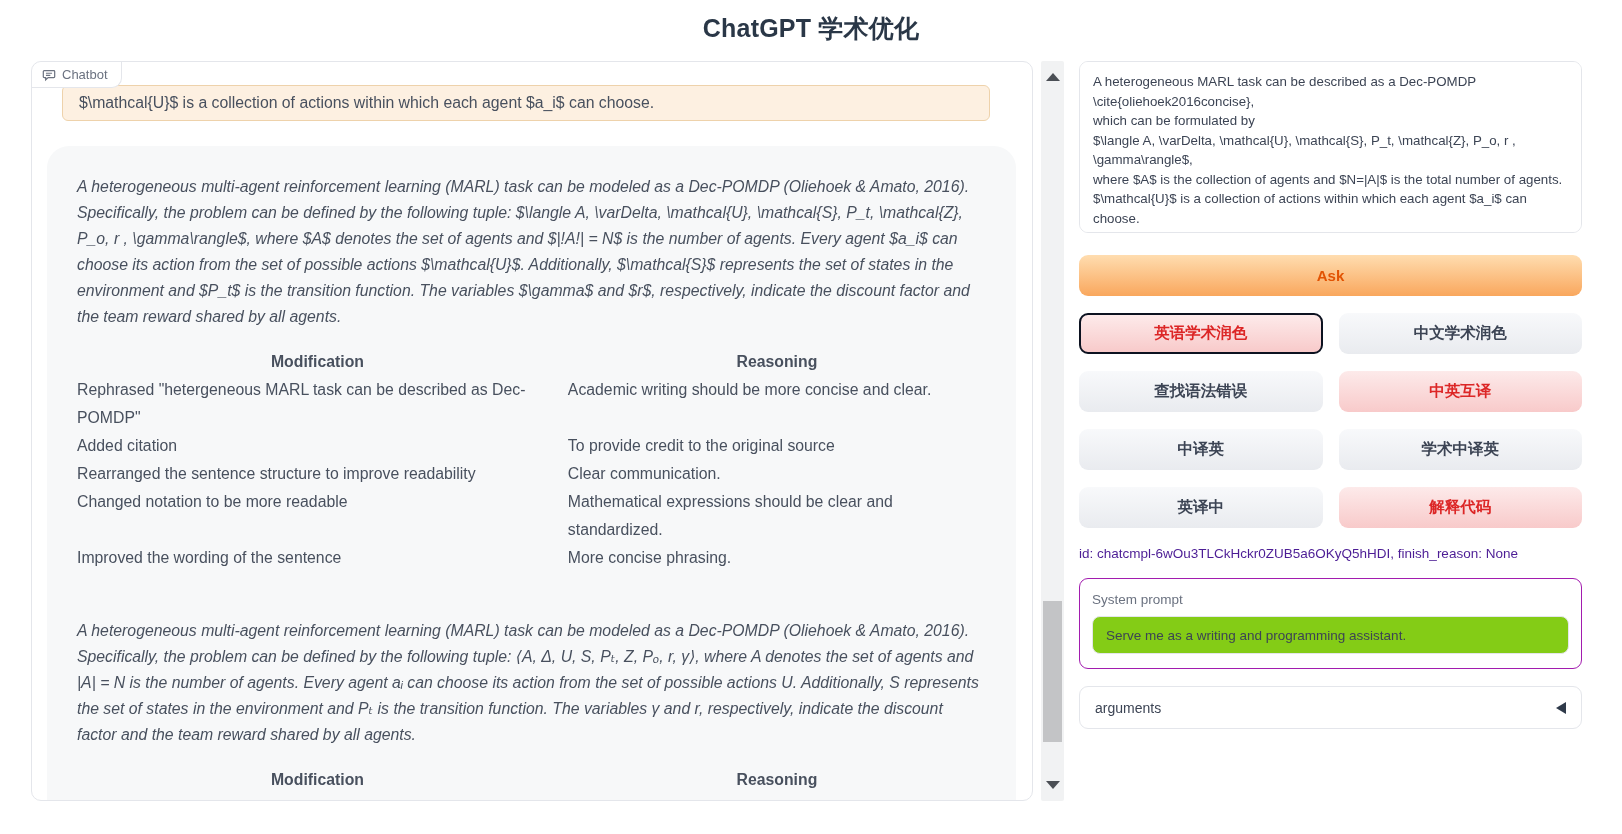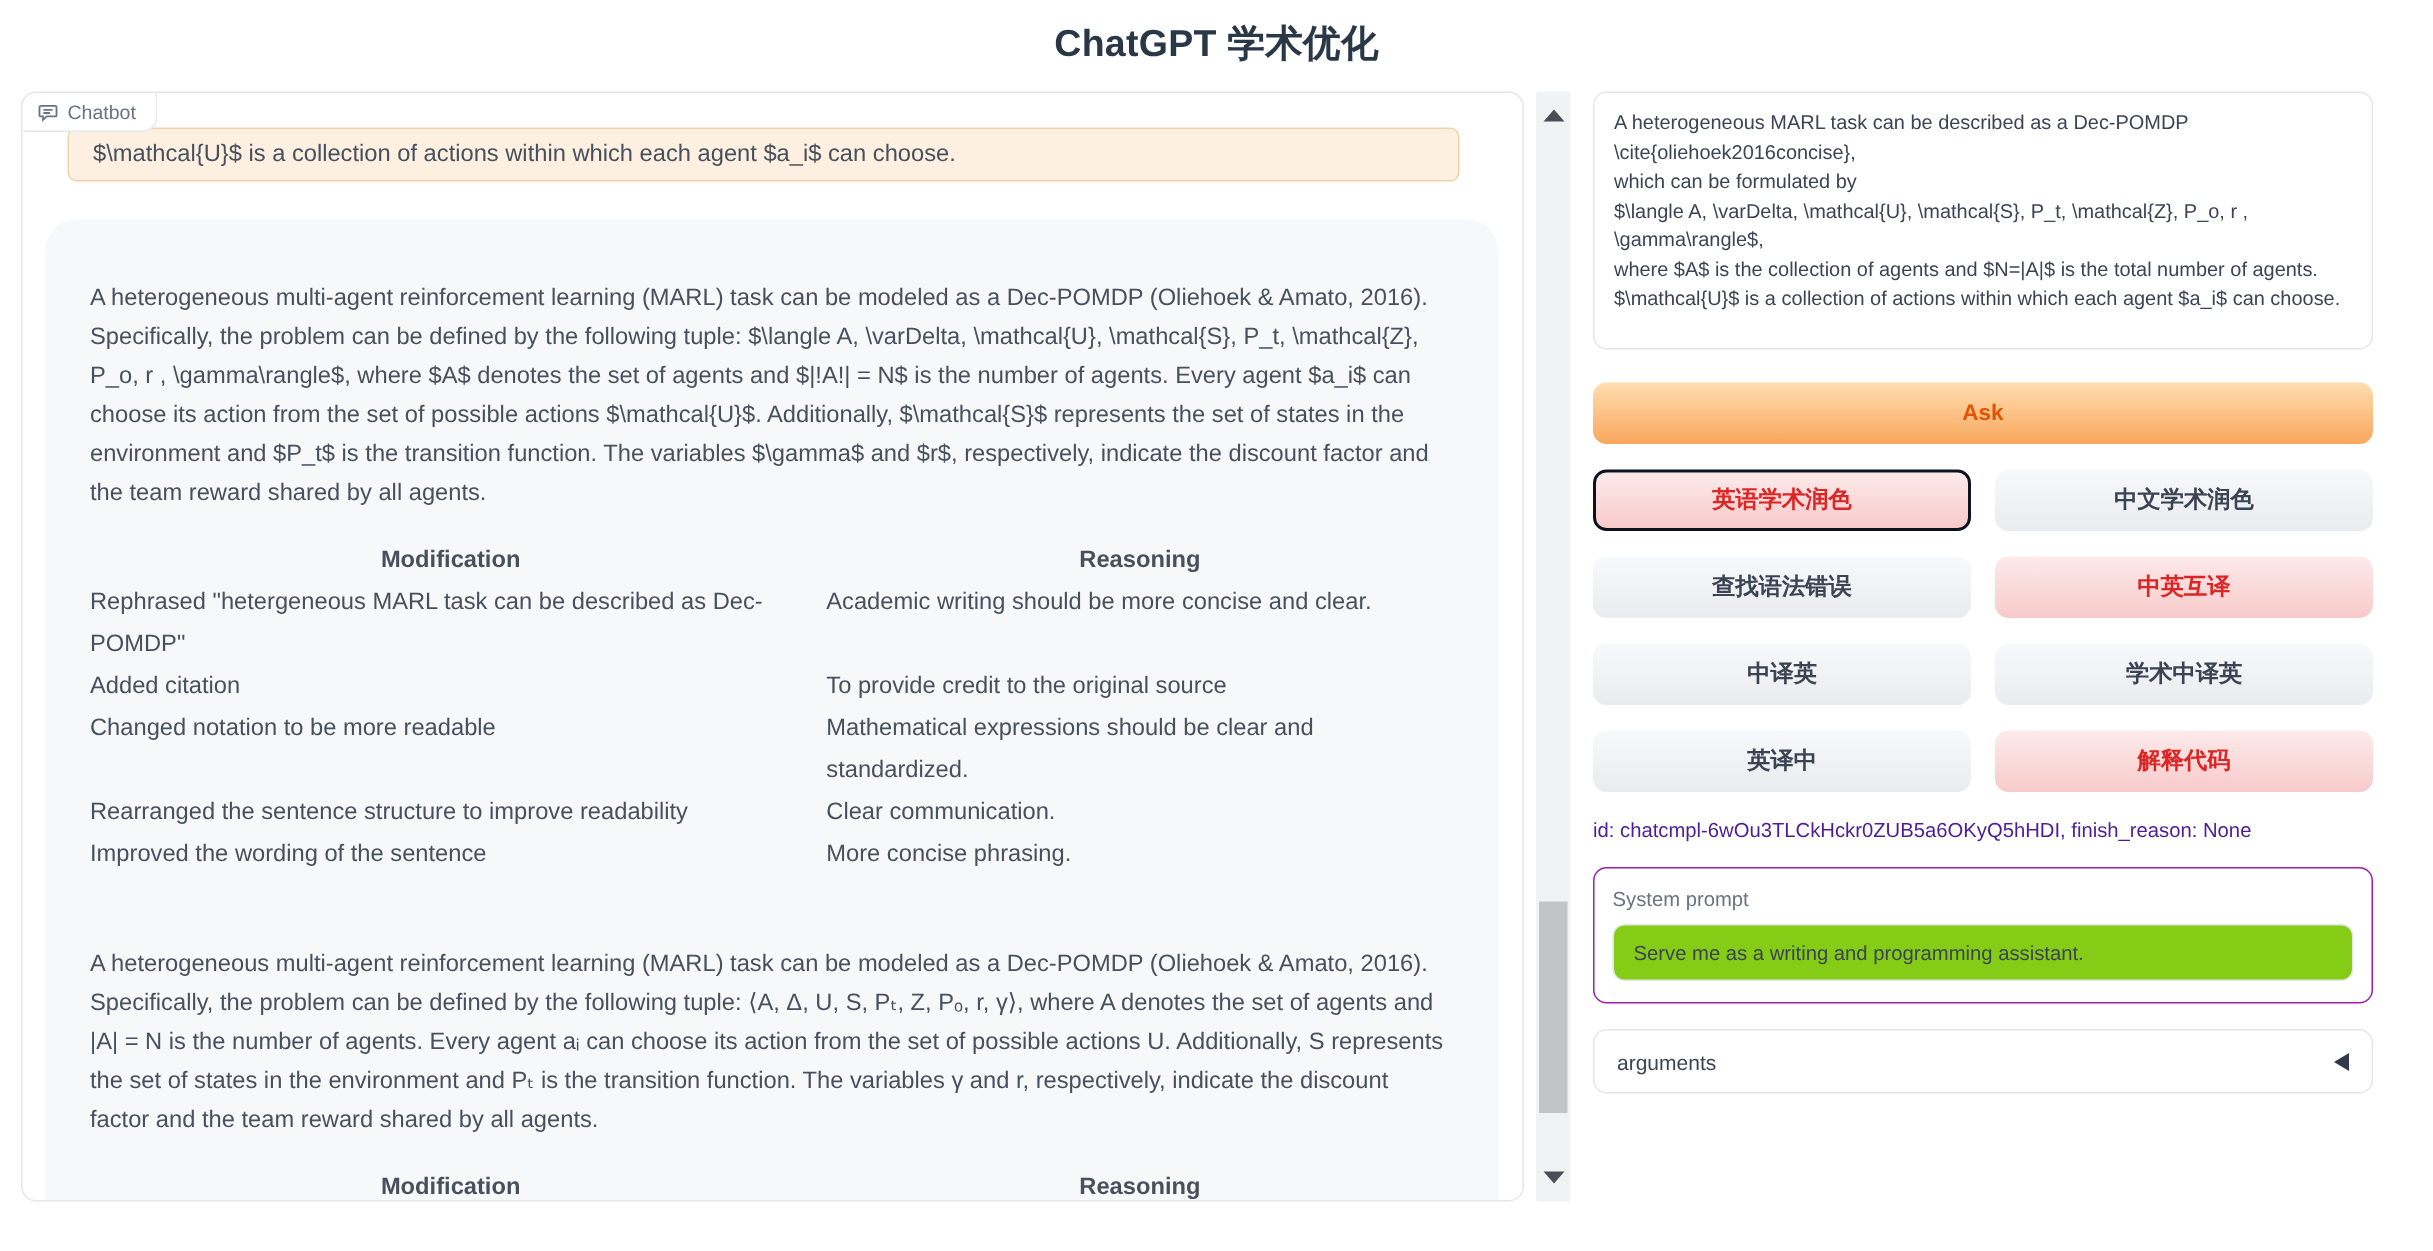--- a/index.html
+++ b/index.html
@@ -1,36 +1,36 @@
 <!DOCTYPE html>
 <html><head>
 <meta charset="utf-8">
 <style>
   * { margin:0; padding:0; box-sizing:border-box; }
   html,body { width:1622px; height:834px; background:#ffffff; overflow:hidden;
     font-family:"Liberation Sans","DejaVu Sans",sans-serif; }
   .page-title { text-align:center; font-size:25px; font-weight:bold; color:#2a3747;
     margin:12px 0 16px; letter-spacing:.2px; }
-  .main { display:flex; padding:0 40px 0 14px; align-items:flex-start; }
+  .main { display:flex; padding:0 40px 0 31px; align-items:flex-start; }
 
   
   .left-col { width:1002px; flex:0 0 auto; }
   .chatbot-panel { position:relative; height:740px; background:#fff;
     border:1px solid #e4e6eb; border-radius:10px; overflow:hidden; }
   .chatbot-label { position:absolute; top:0; left:0; z-index:3; background:#fff;
     border-right:1px solid #e4e6eb; border-bottom:1px solid #e4e6eb;
     border-radius:10px 0 10px 0; padding:5px 13px 5px 10px; display:flex;
     align-items:center; gap:6px; font-size:13px; color:#6b7280; }
   .chatbot-label svg { display:block; }
   .msg { font-size:15.8px; color:#48505e; }
   .msg.user { margin:23px 42px 0 30px; background:#fdf0e1; border:1px solid #eed2ab;
     border-radius:6px; padding:5px 16px; line-height:24px; }
   .msg.bot { margin:25px 16px 0 15px; background:#f7f8f9; border-radius:22px;
     padding:28px 30px 30px 30px; line-height:26px; }
-  .para { margin:12px 0 18px 0; }
+  .para { margin:0 0 18px 0;font-style:italic; }
   .chat-table { margin:0 0 46px 0; }
   .ct-row { display:flex; line-height:28px; }
   .ct-c1 { width:54%; padding-right:10px; }
   .ct-c2 { width:46%; }
   .ct-head { font-weight:bold; text-align:center; }
 
   
   .sb { flex:0 0 auto; width:23px; height:740px; margin-left:8px; position:relative;
     background:#f1f2f3; border-radius:2px; }
   .sb-arrow { position:absolute; left:50%; transform:translateX(-50%);
@@ -106,26 +106,26 @@
           </div>
           <div class="ct-row">
             <div class="ct-c1">Rephrased "hetergeneous MARL task can be described as Dec-POMDP"</div>
             <div class="ct-c2">Academic writing should be more concise and clear.</div>
           </div>
           <div class="ct-row">
             <div class="ct-c1">Added citation</div>
             <div class="ct-c2">To provide credit to the original source</div>
           </div>
           <div class="ct-row">
+            <div class="ct-c1">Rearranged the sentence structure to improve readability</div>
+            <div class="ct-c2">Clear communication.</div>
+          </div>
+          <div class="ct-row">
             <div class="ct-c1">Changed notation to be more readable</div>
             <div class="ct-c2">Mathematical expressions should be clear and standardized.</div>
-          </div>
-          <div class="ct-row">
-            <div class="ct-c1">Rearranged the sentence structure to improve readability</div>
-            <div class="ct-c2">Clear communication.</div>
           </div>
           <div class="ct-row">
             <div class="ct-c1">Improved the wording of the sentence</div>
             <div class="ct-c2">More concise phrasing.</div>
           </div>
         </div>
 
         <p class="para">A heterogeneous multi-agent reinforcement learning (MARL) task can be modeled as a Dec-POMDP (Oliehoek &amp; Amato, 2016). Specifically, the problem can be defined by the following tuple: ⟨A, Δ, U, S, Pₜ, Z, Pₒ, r, γ⟩, where A denotes the set of agents and |A| = N is the number of agents. Every agent aᵢ can choose its action from the set of possible actions U. Additionally, S represents the set of states in the environment and Pₜ is the transition function. The variables γ and r, respectively, indicate the discount factor and the team reward shared by all agents.</p>
 
         <div class="chat-table">

